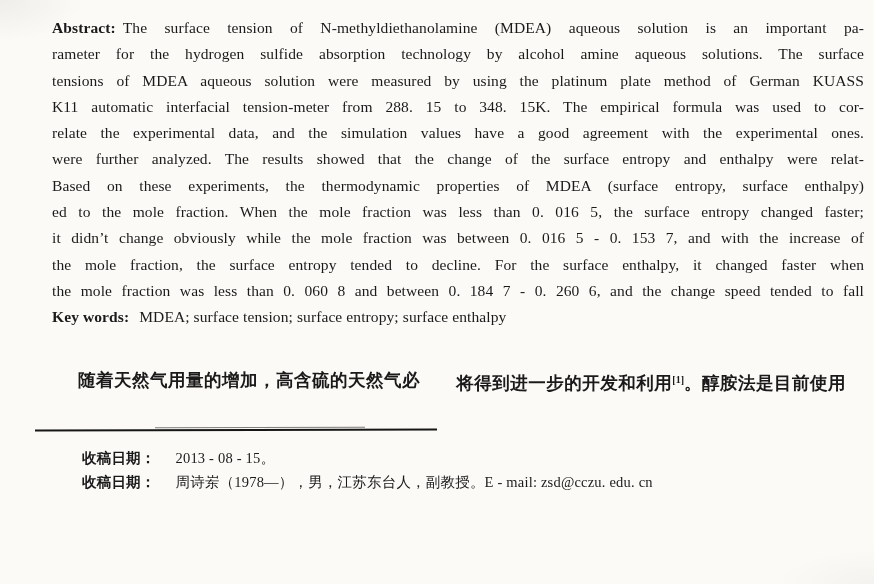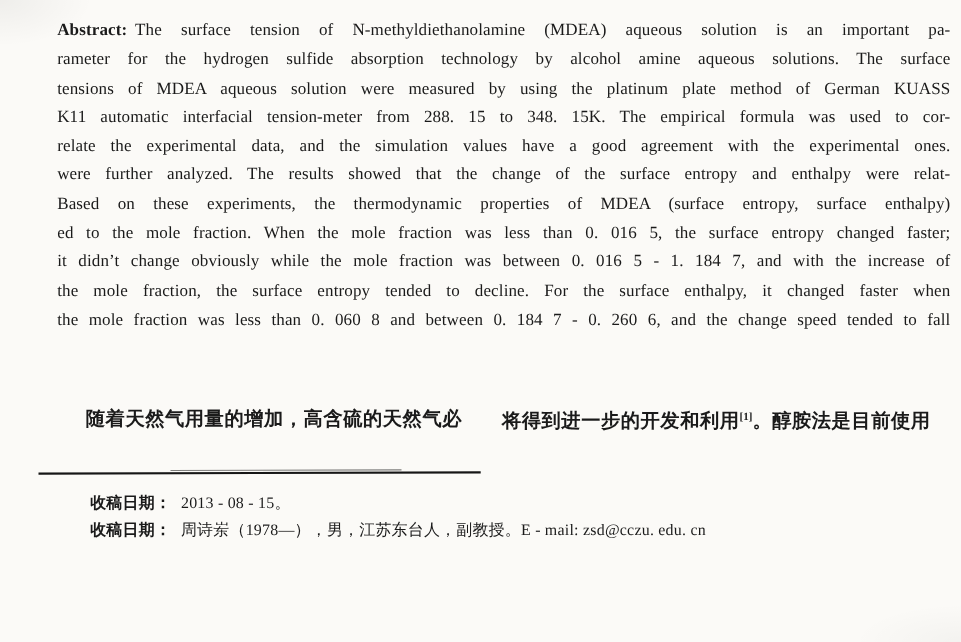--- a/index.html
+++ b/index.html
@@ -52,42 +52,45 @@
   .fn-rule::after{
     content:"";position:absolute;left:120px;top:-4px;width:210px;height:0;
     border-top:1.2px solid rgba(22,22,22,0.55);
   }
 
   .footnotes{
     position:absolute;left:82px;top:447px;width:790px;
     font-size:14.5px;line-height:23.5px;
     letter-spacing:0.2px;white-space:nowrap;
   }
-  .fn-line .fn-lbl{font-weight:bold;margin-right:9px;}
+  .fn-line .fn-lbl{font-weight:bold;margin-right:20px;}
 </style>
 </head>
 <body>
 
 <div class="page">
 
   <div class="abstract">
     <div class="abs-line">
       <span class="lbl">Abstract:</span><span>The surface tension of N-methyldiethanolamine (MDEA) aqueous solution is an important pa-</span>
     </div>
     <div class="abs-line">rameter for the hydrogen sulfide absorption technology by alcohol amine aqueous solutions. The surface</div>
     <div class="abs-line">tensions of MDEA aqueous solution were measured by using the platinum plate method of German KUASS</div>
     <div class="abs-line">K11 automatic interfacial tension-meter from 288. 15 to 348. 15K. The empirical formula was used to cor-</div>
     <div class="abs-line">relate the experimental data, and the simulation values have a good agreement with the experimental ones.</div>
     <div class="abs-line">were further analyzed. The results showed that the change of the surface entropy and enthalpy were relat-</div>
     <div class="abs-line">Based on these experiments, the thermodynamic properties of MDEA (surface entropy, surface enthalpy)</div>
     <div class="abs-line">ed to the mole fraction. When the mole fraction was less than 0. 016 5, the surface entropy changed faster;</div>
-    <div class="abs-line">it didn’t change obviously while the mole fraction was between 0. 016 5 - 1. 184 7, and with the increase of</div>
+    <div class="abs-line">it didn’t change obviously while the mole fraction was between 0. 016 5 - 0. 153 7, and with the increase of</div>
     <div class="abs-line">the mole fraction, the surface entropy tended to decline. For the surface enthalpy, it changed faster when</div>
     <div class="abs-line">the mole fraction was less than 0. 060 8 and between 0. 184 7 - 0. 260 6, and the change speed tended to fall</div>
 
+    <div class="kw-line">
+      <span class="lbl">Key words:</span><span>MDEA; surface tension; surface entropy; surface enthalpy</span>
+    </div>
   </div>
 
   <div class="cn-body">
     <span class="cn-left">随着天然气用量的增加，高含硫的天然气必</span>
     <span class="cn-right"><span>将得到进一步的开发和利用</span><span class="cn-sup">[1]</span><span>。醇胺法是目前使用</span></span>
   </div>
 
   <div class="fn-rule"></div>
 
   <div class="footnotes">

